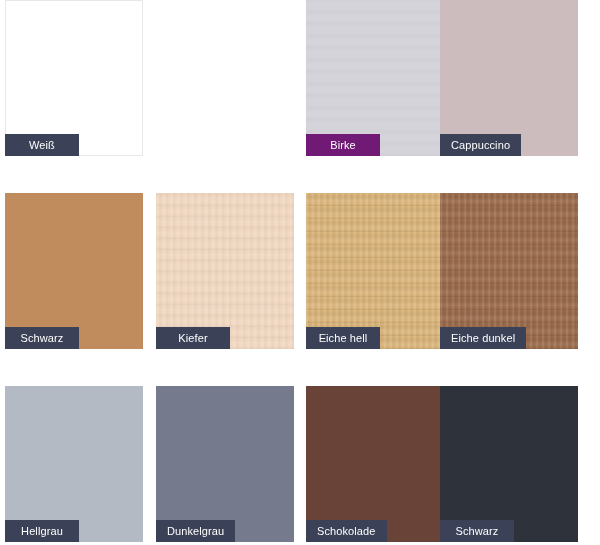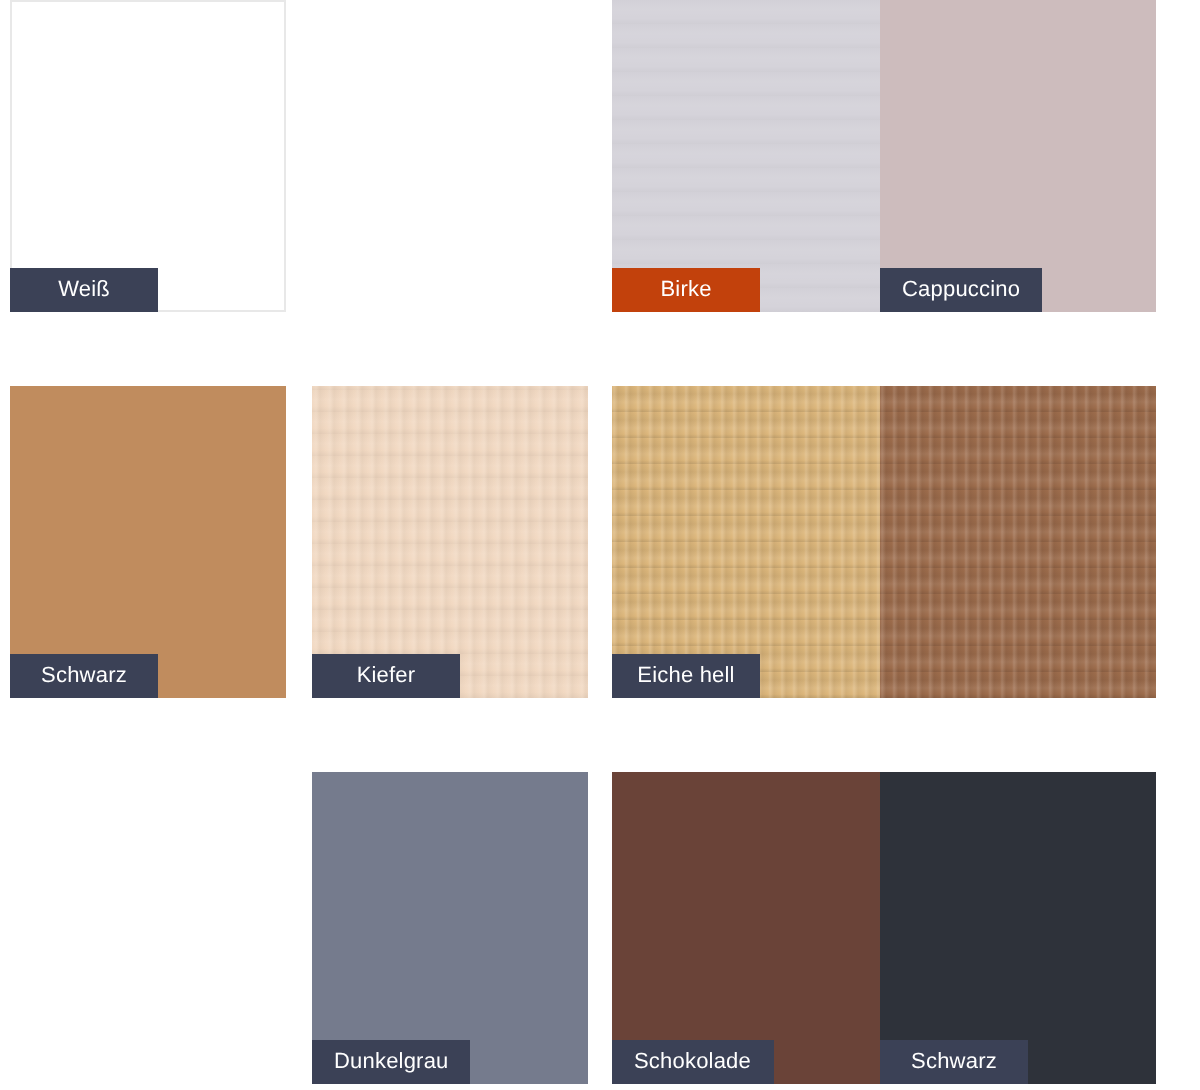--- a/index.html
+++ b/index.html
@@ -140,21 +140,21 @@
     <div class="swatch-tile col-0">
       <div class="tile-surface has-border" style="background-color: rgb(255, 255, 255);">
           <div class="grain-overlay"></div>
         </div>
       <div class="tile-label" style="background: rgb(59, 65, 86); color: rgb(255, 255, 255);">Weiß</div>
     </div>
     <div class="swatch-tile col-2 grain-faint">
       <div class="tile-surface" style="background-color: rgb(213, 211, 218);">
           <div class="grain-overlay"></div>
         </div>
-      <div class="tile-label" style="background: #c2410c; color: rgb(255, 255, 255);">Birke</div>
+      <div class="tile-label" style="background: #701a75; color: rgb(255, 255, 255);">Birke</div>
     </div>
     <div class="swatch-tile col-3">
       <div class="tile-surface" style="background-color: rgb(205, 188, 189);">
           <div class="grain-overlay"></div>
         </div>
       <div class="tile-label" style="background: rgb(59, 65, 86); color: rgb(255, 255, 255);">Cappuccino</div>
     </div>
   </div>
 
   <div class="swatch-row row-1">
@@ -173,24 +173,31 @@
     <div class="swatch-tile col-2 grain-strong">
       <div class="tile-surface" style="background-color: rgb(221, 183, 124);">
           <div class="grain-overlay"></div>
         </div>
       <div class="tile-label" style="background: rgb(59, 65, 86); color: rgb(255, 255, 255);">Eiche hell</div>
     </div>
     <div class="swatch-tile col-3 grain-strong">
       <div class="tile-surface" style="background-color: rgb(157, 108, 76);">
           <div class="grain-overlay"></div>
         </div>
+      <div class="tile-label" style="background: rgb(59, 65, 86); color: rgb(255, 255, 255);">Eiche dunkel</div>
     </div>
   </div>
 
   <div class="swatch-row row-2">
+    <div class="swatch-tile col-0">
+      <div class="tile-surface" style="background-color: rgb(179, 186, 196);">
+          <div class="grain-overlay"></div>
+        </div>
+      <div class="tile-label" style="background: rgb(59, 65, 86); color: rgb(255, 255, 255);">Hellgrau</div>
+    </div>
     <div class="swatch-tile col-1">
       <div class="tile-surface" style="background-color: rgb(117, 123, 141);">
           <div class="grain-overlay"></div>
         </div>
       <div class="tile-label" style="background: rgb(59, 65, 86); color: rgb(255, 255, 255);">Dunkelgrau</div>
     </div>
     <div class="swatch-tile col-2">
       <div class="tile-surface" style="background-color: rgb(106, 67, 56);">
           <div class="grain-overlay"></div>
         </div>

